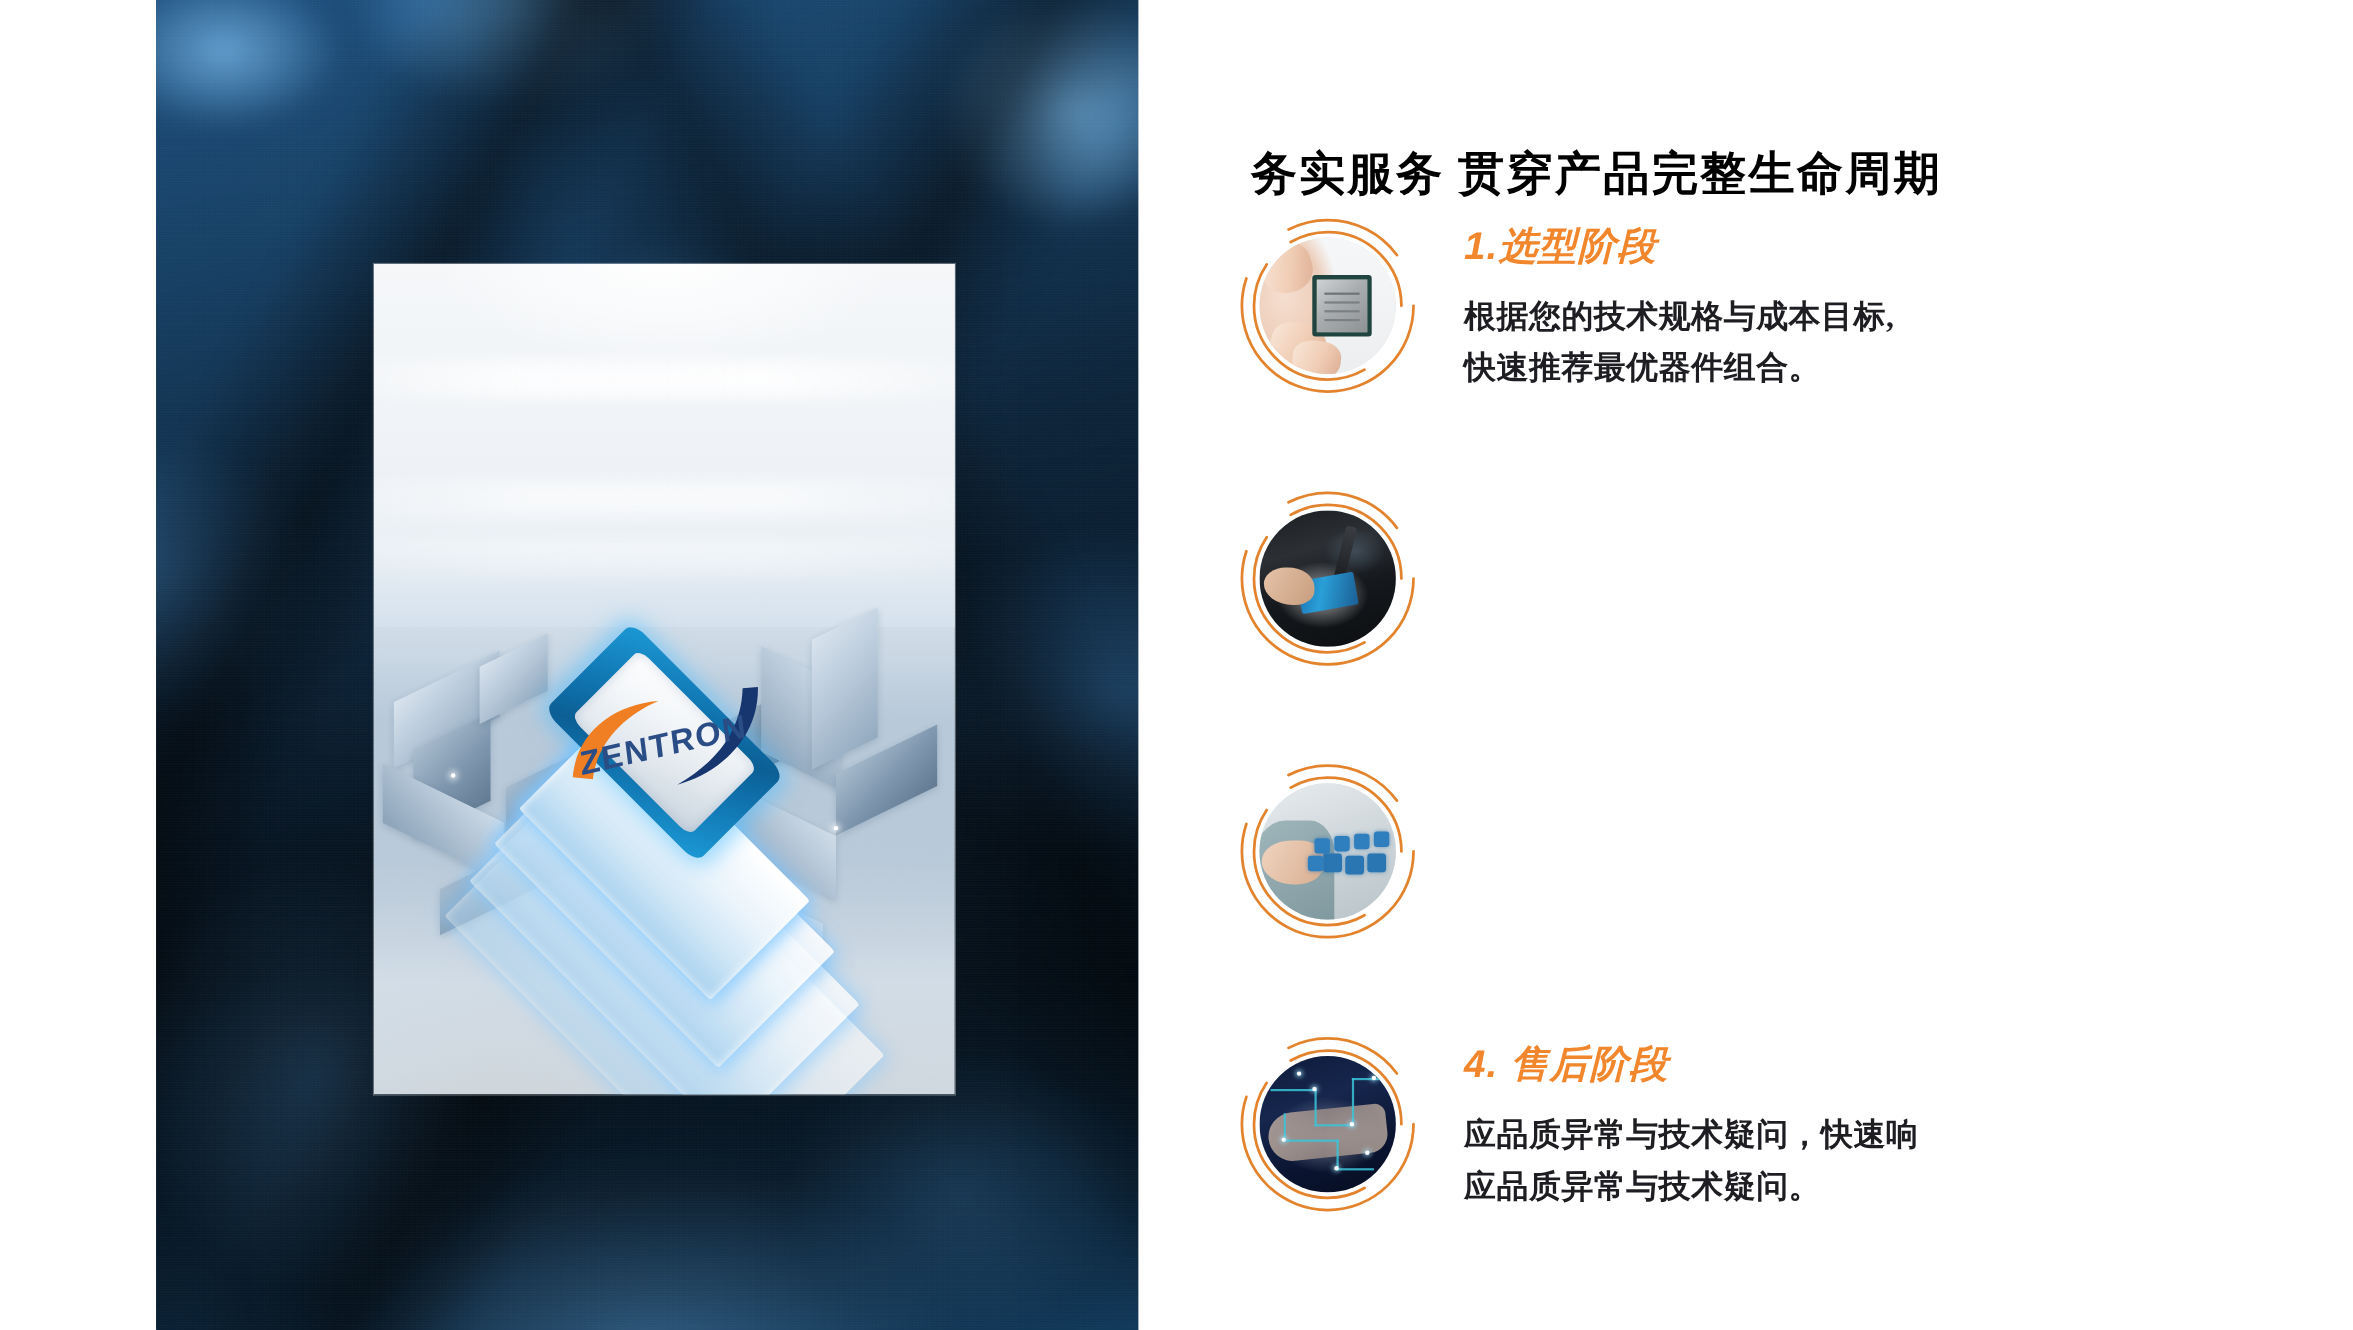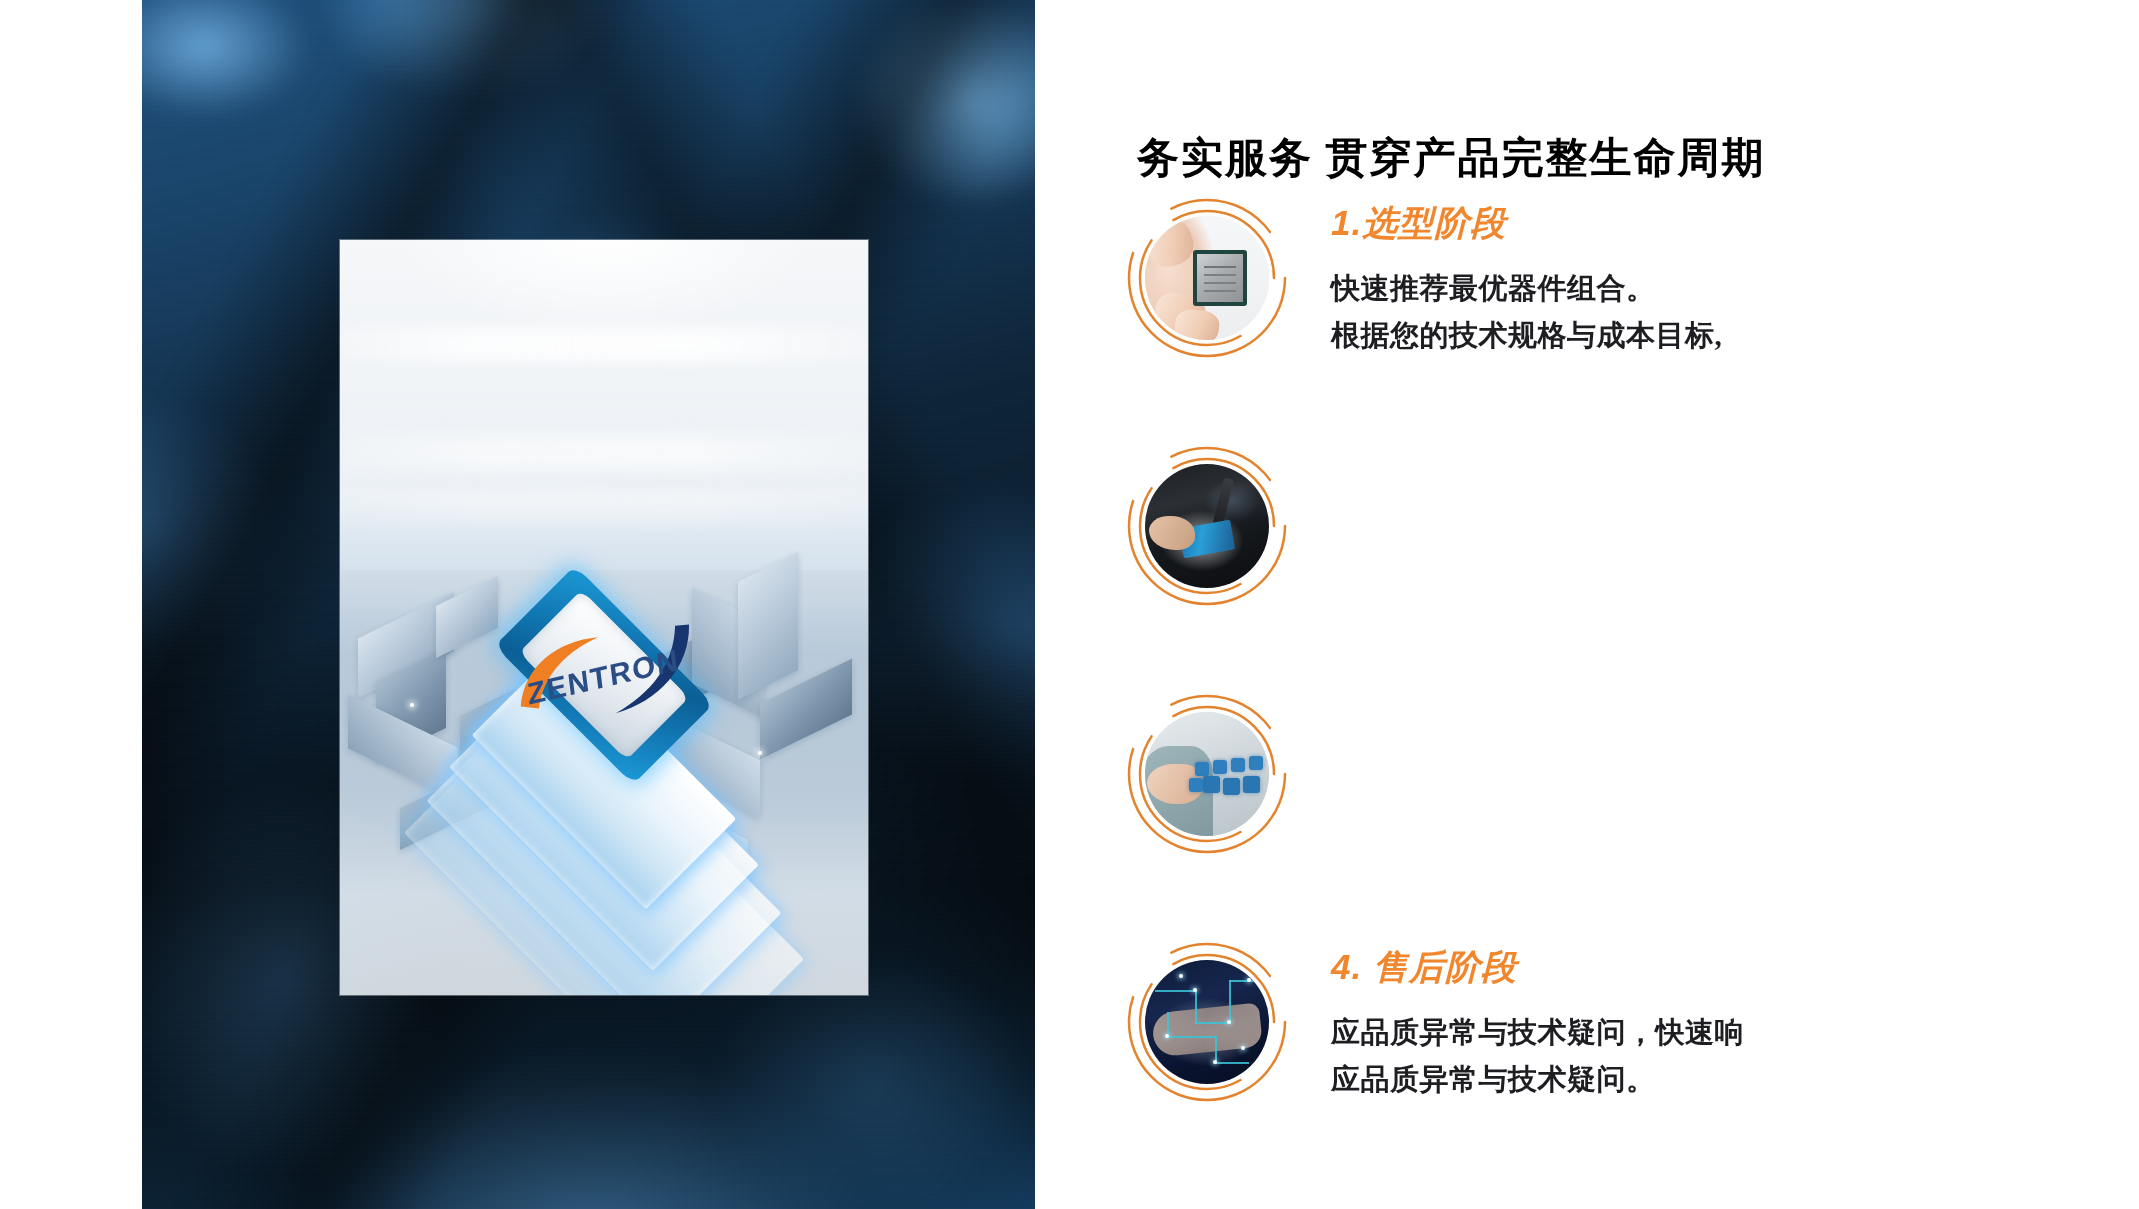--- a/index.html
+++ b/index.html
@@ -485,22 +485,22 @@
               <div class="finger" style="left:2px; top:6px; width:46px; height:44px; transform:rotate(-18deg);"></div>
               <div class="finger" style="left:10px; top:78px; width:50px; height:40px; transform:rotate(12deg);"></div>
               <div class="finger" style="left:30px; top:94px; width:44px; height:34px; transform:rotate(6deg);"></div>
               <div class="die"></div>
             </div>
           </div>
         </div>
         <div class="stage-text">
           <div class="stage-title">1.选型阶段</div>
           <div class="stage-body">
+            <span class="line">根据您的技术规格与成本目标,</span>
             <span class="line">快速推荐最优器件组合。</span>
-            <span class="line">根据您的技术规格与成本目标,</span>
           </div>
         </div>
       </div>
 
       <div class="stage">
         <div class="stage-badge">
           <svg class="ring-svg" viewBox="0 0 164 164">
             <circle cx="82" cy="82" r="78" fill="none" stroke="#e4832e" stroke-width="2.5" stroke-dasharray="300 60 110 80" stroke-dashoffset="30" stroke-linecap="round"></circle>
             <circle cx="82" cy="82" r="67" fill="none" stroke="#e4832e" stroke-width="2.5" stroke-dasharray="150 70 180 30" stroke-dashoffset="150" stroke-linecap="round"></circle>
           </svg>

